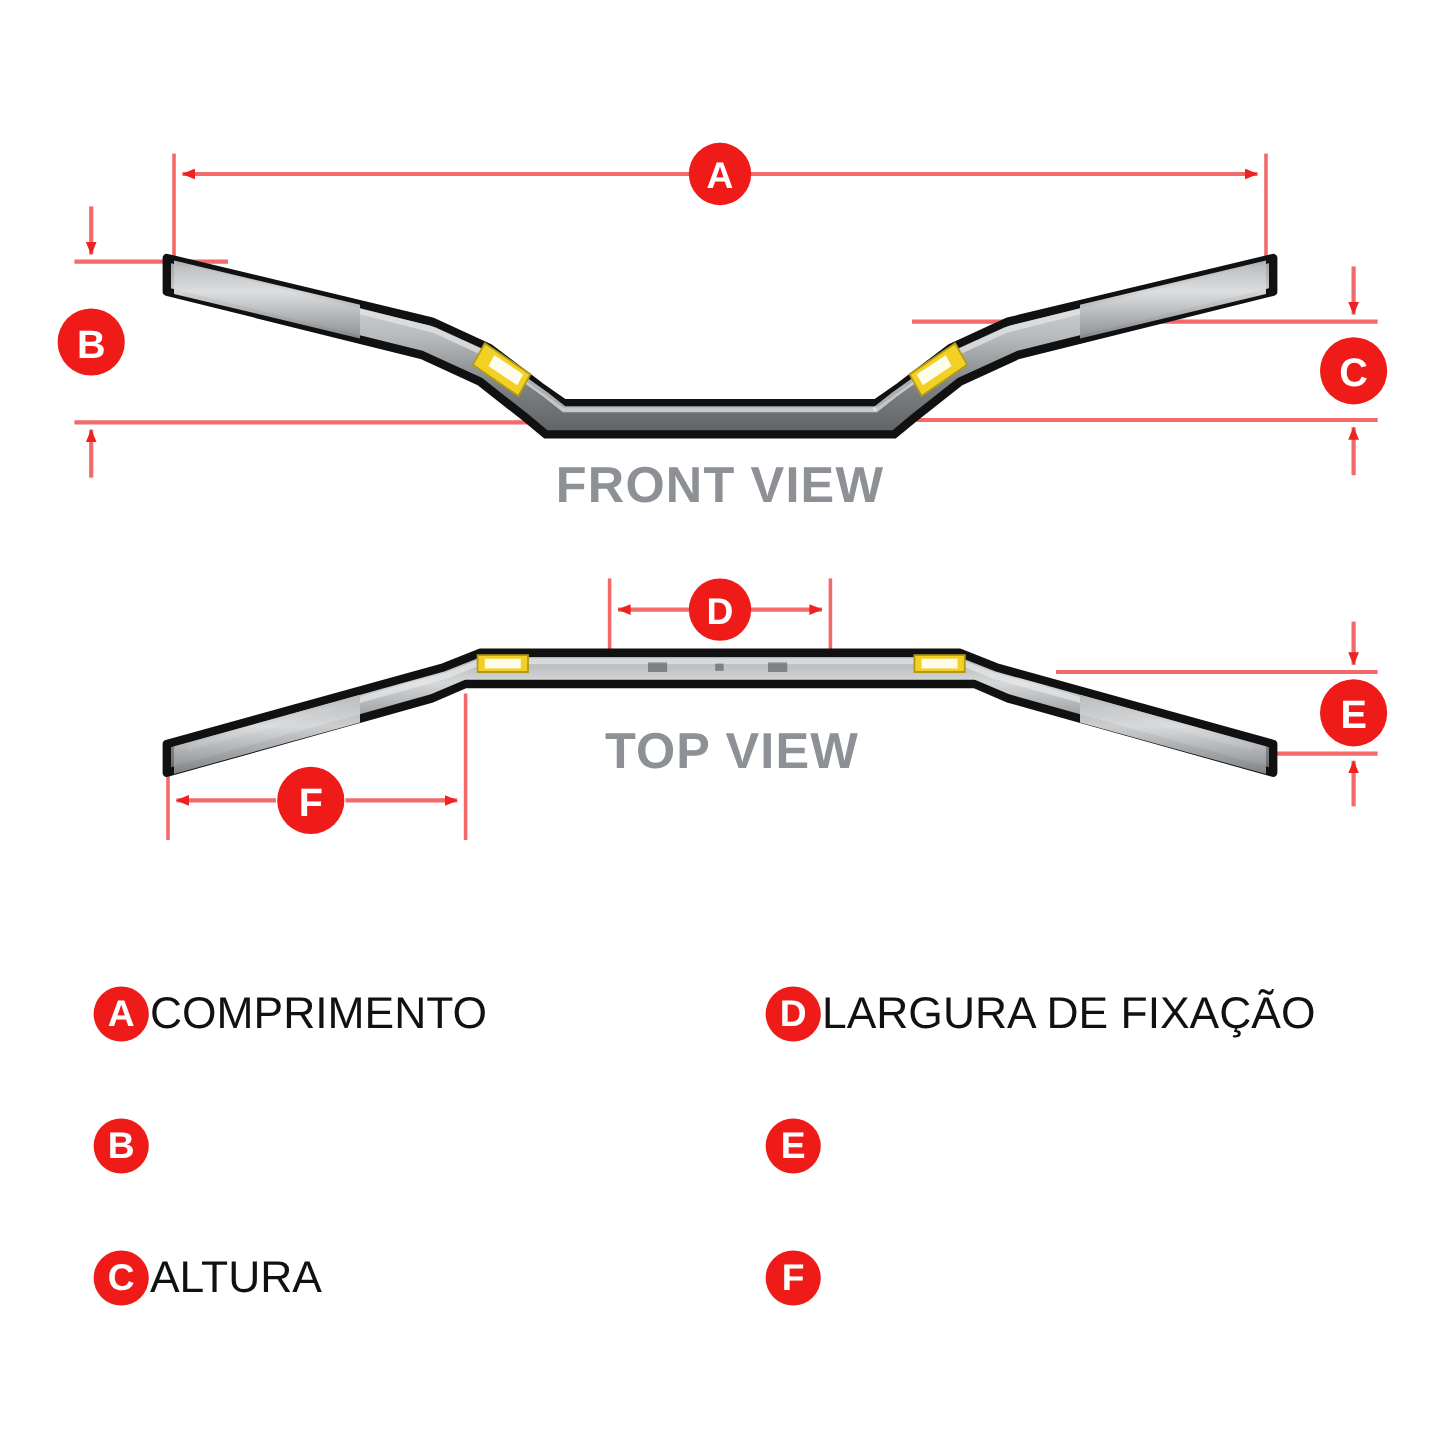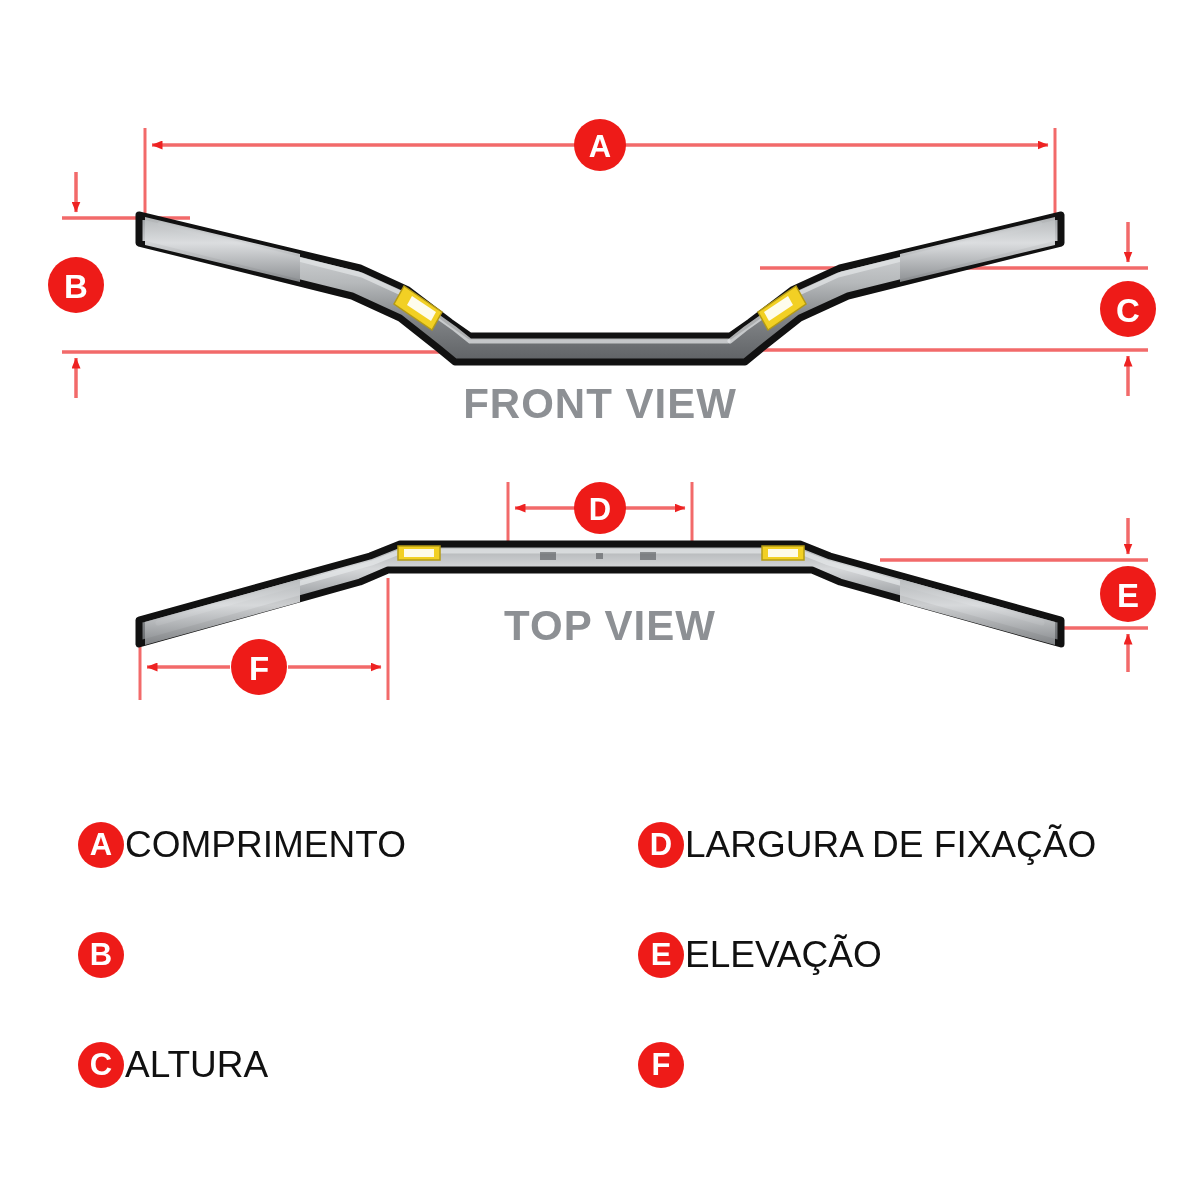--- a/index.html
+++ b/index.html
@@ -263,21 +263,20 @@
       <div class="badge">D</div>
       <div class="legend-text">LARGURA DE FIXAÇÃO</div>
     </div>
 
     <div class="legend-item">
       <div class="badge">B</div>
     </div>
 
     <div class="legend-item">
       <div class="badge">E</div>
-      <div class="legend-text">ELEVAÇÃO</div>
     </div>
 
     <div class="legend-item">
       <div class="badge">C</div>
       <div class="legend-text">ALTURA</div>
     </div>
 
     <div class="legend-item">
       <div class="badge">F</div>
     </div>

